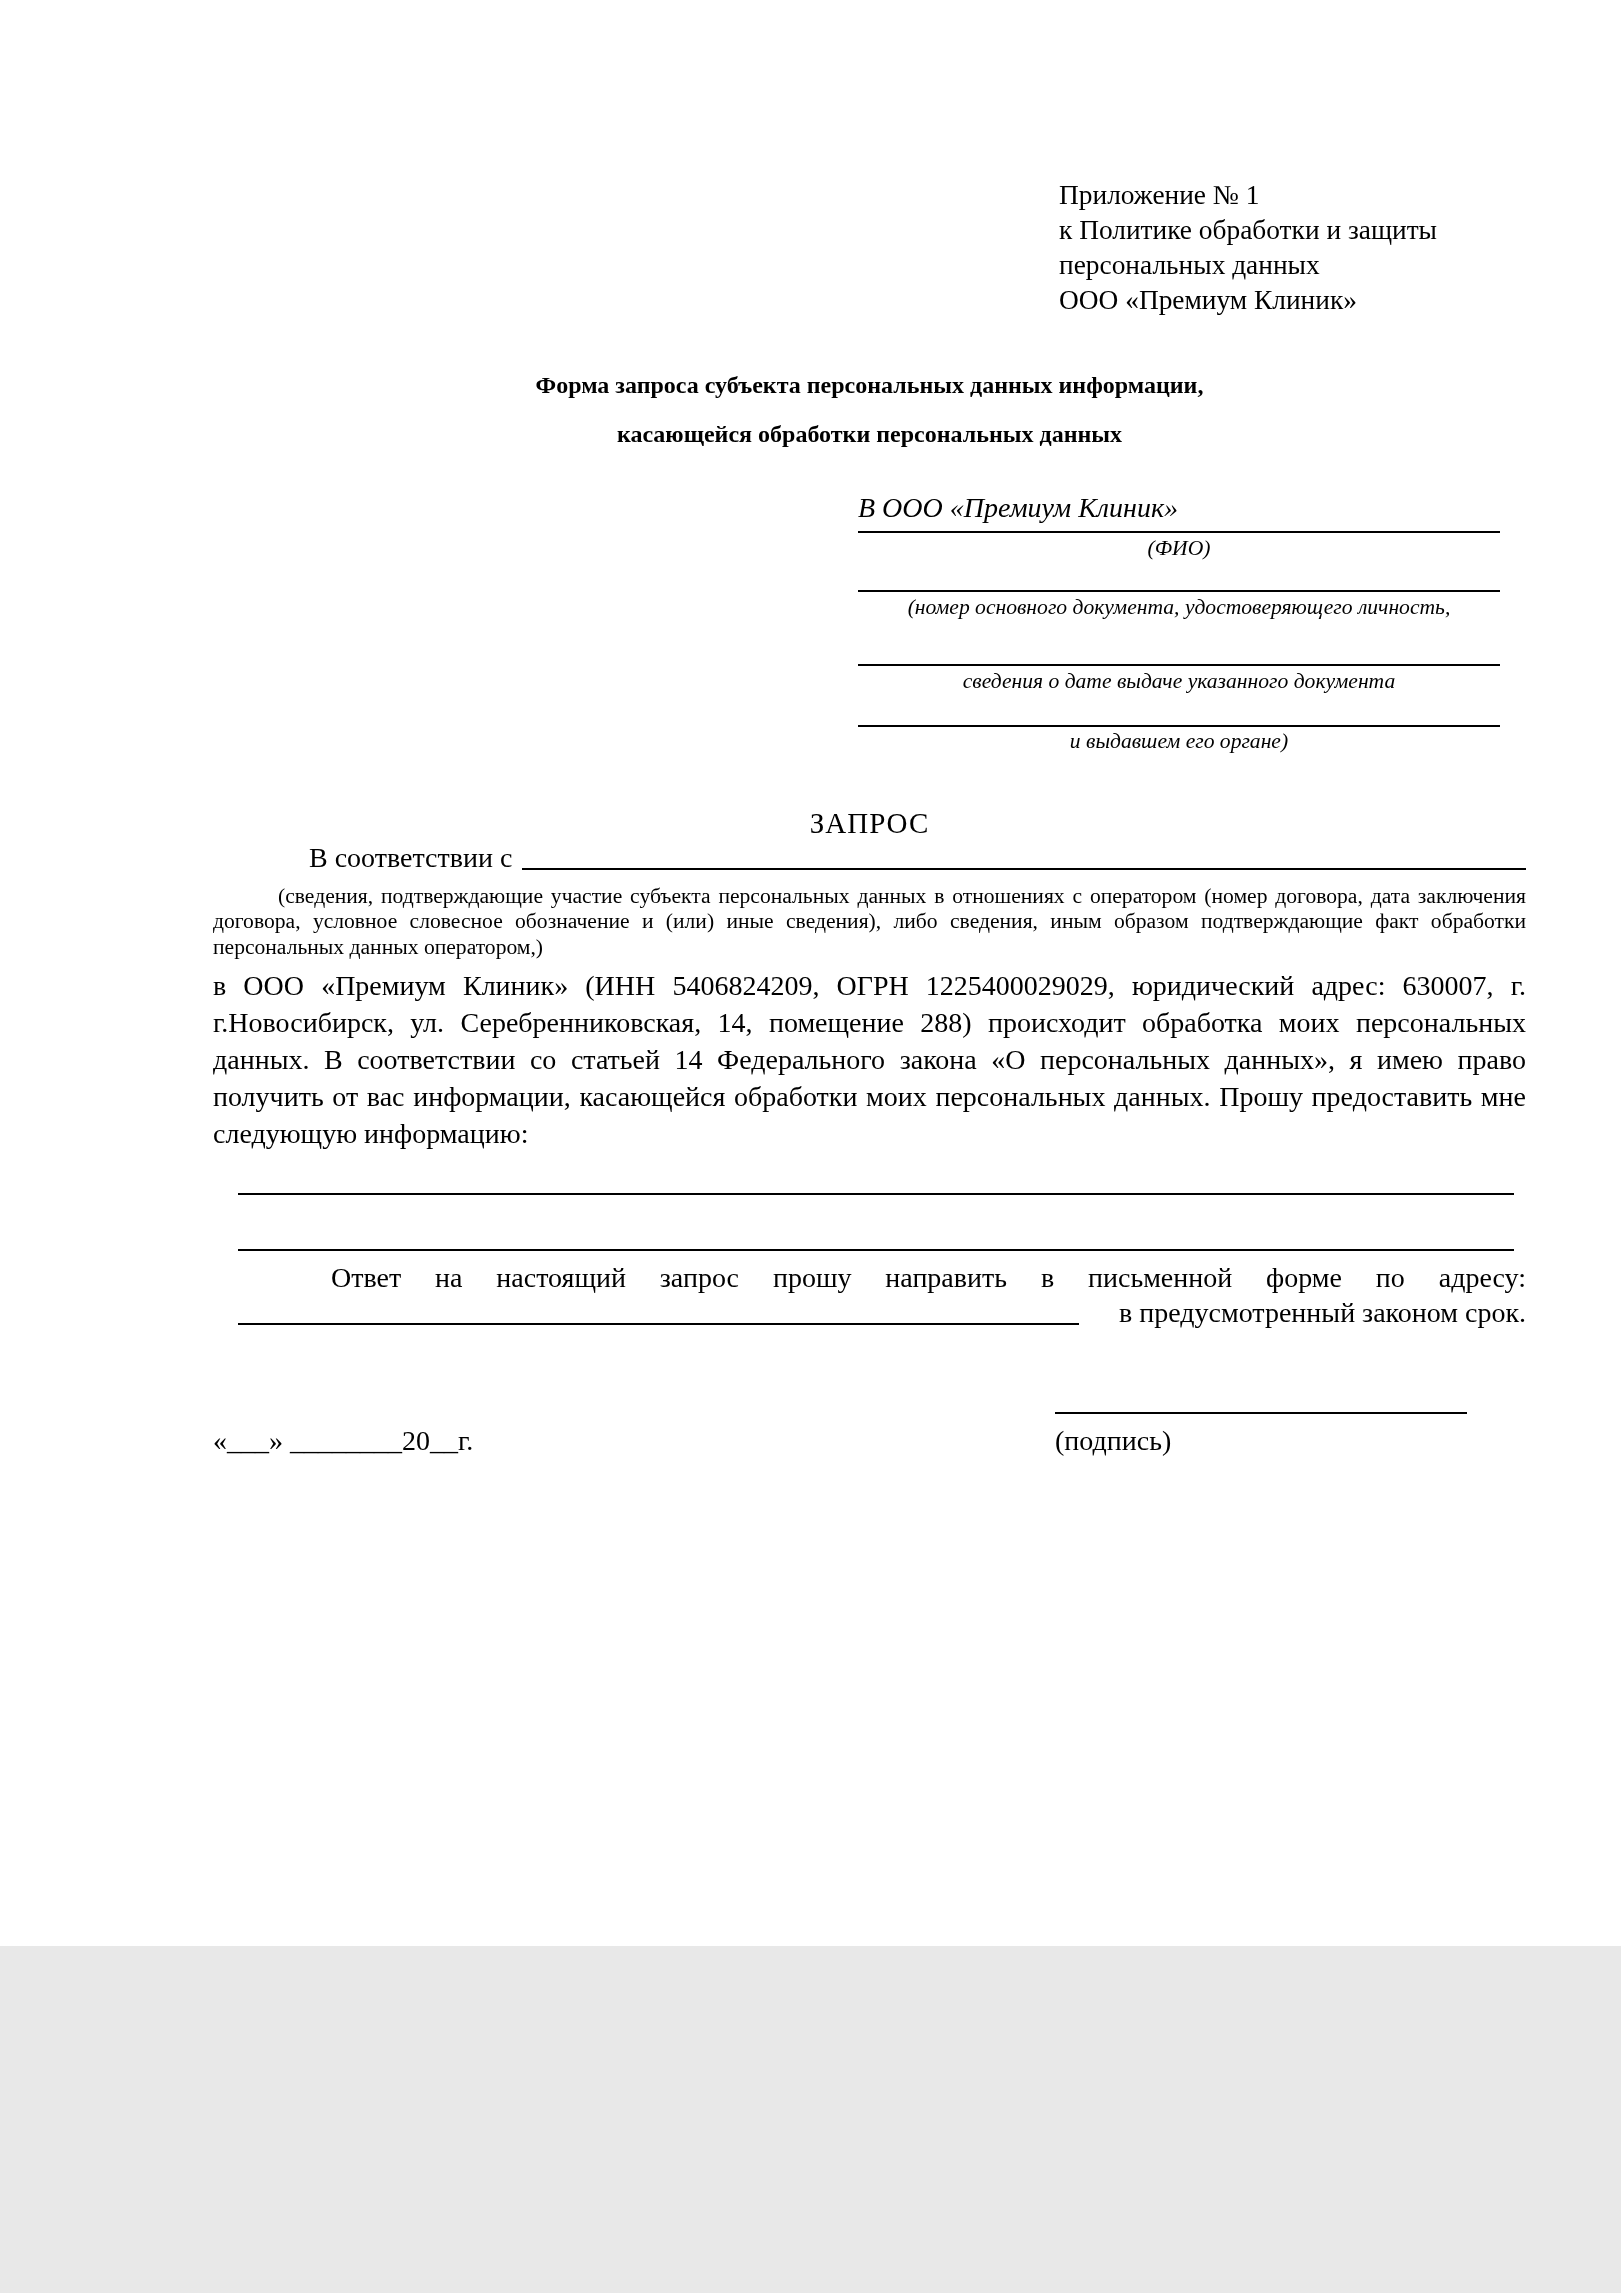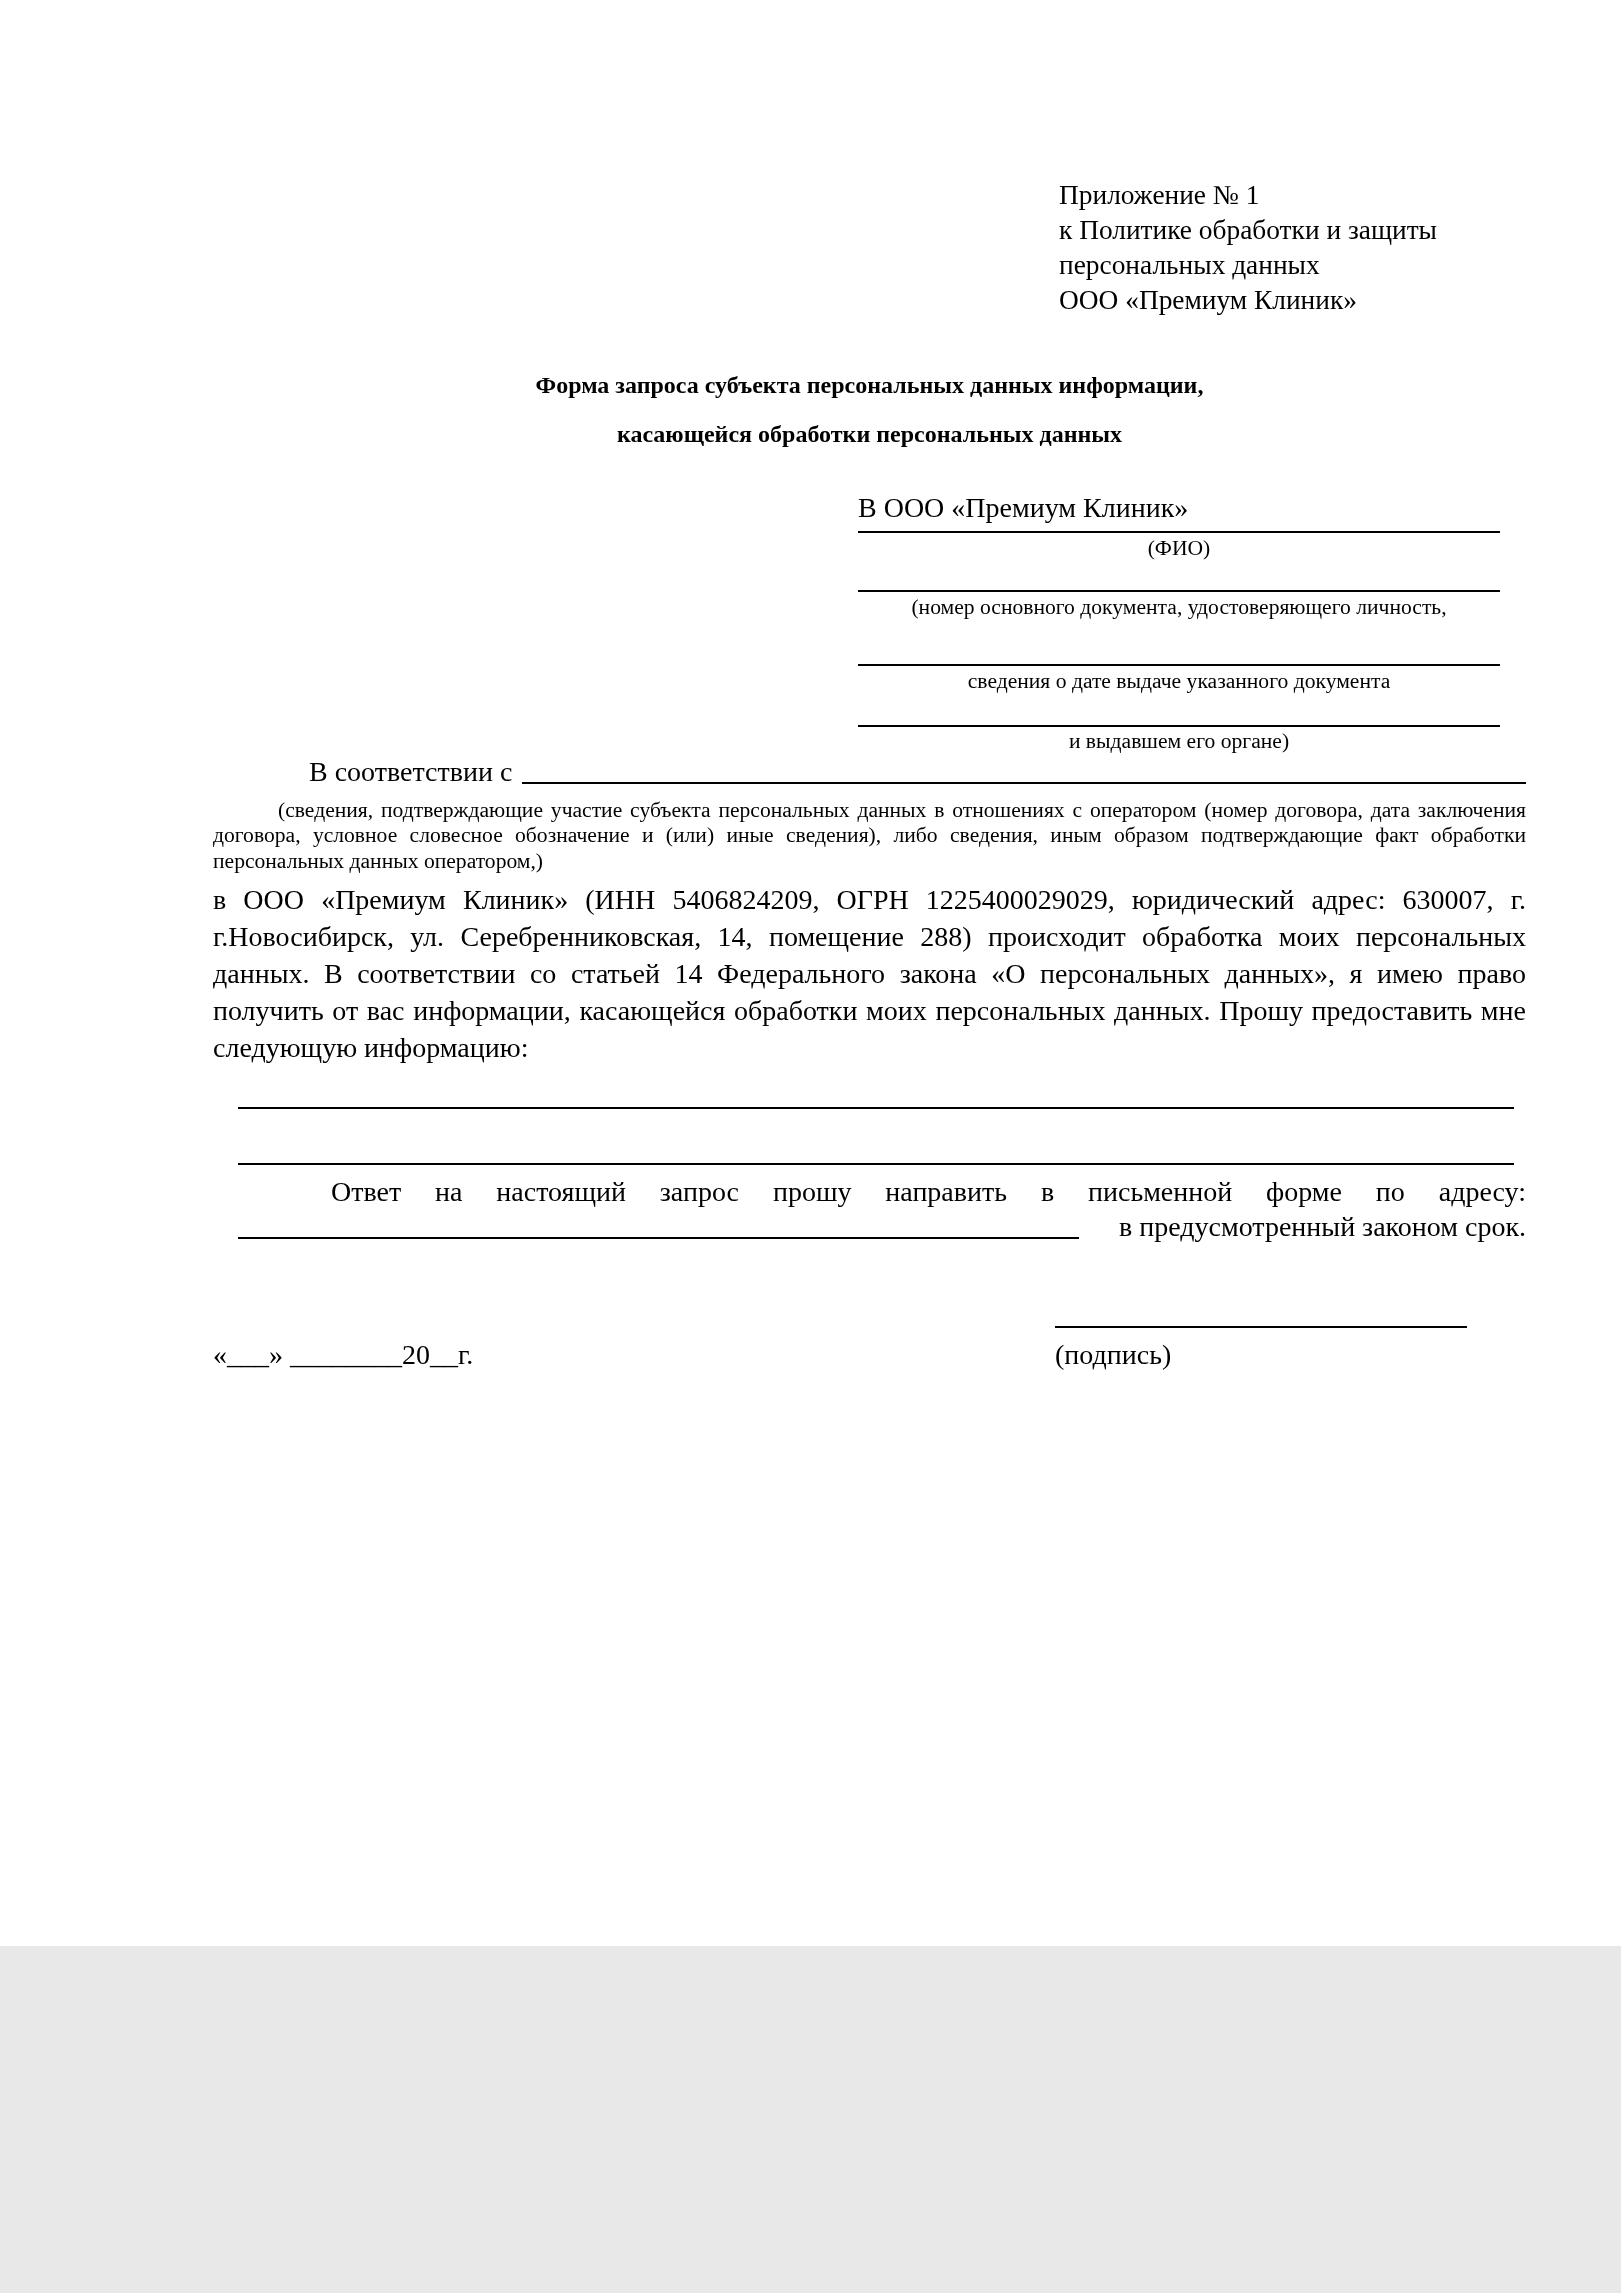--- a/index.html
+++ b/index.html
@@ -32,20 +32,21 @@
     font-weight:bold;
     font-size:24px;
     line-height:49px;
   }
   
   .addressee {
     margin-top:27.4px;
     margin-left:645px;
     width:642px;
     font-size:28px;
+    font-style:italic;
   }
   .addr-text { line-height:43px; }
   .fill-rule {
     height:0;
     border-bottom:2.9px solid #000;
   }
   .fill-caption {
     font-size:21.6px;
     line-height:25.5px;
     text-align:center;
@@ -173,20 +174,21 @@
       <div class="fill-rule gap29"></div>
       <div class="fill-caption">(номер основного документа, удостоверяющего личность,</div>
 
       <div class="fill-rule gap45"></div>
       <div class="fill-caption">сведения о дате выдаче указанного документа</div>
 
       <div class="fill-rule gap31"></div>
       <div class="fill-caption">и выдавшем его органе)</div>
     </div>
 
+    <div class="req-heading">ЗАПРОС</div>
 
     <div class="accordance">
       <span class="lead">В соответствии с</span>
       <span class="flex-rule"></span>
     </div>
 
     <div class="footnote">(сведения, подтверждающие участие субъекта персональных данных в отношениях с оператором (номер договора, дата заключения договора, условное словесное обозначение и (или) иные сведения), либо сведения, иным образом подтверждающие факт обработки персональных данных оператором,)</div>
 
     <div class="body-par">в ООО «Премиум Клиник» (ИНН 5406824209, ОГРН 1225400029029, юридический адрес: 630007, г. г.Новосибирск, ул. Серебренниковская, 14, помещение 288) происходит обработка моих персональных данных. В соответствии со статьей 14 Федерального закона «О персональных данных», я имею право получить от вас информации, касающейся обработки моих персональных данных. Прошу предоставить мне следующую информацию:</div>
 

